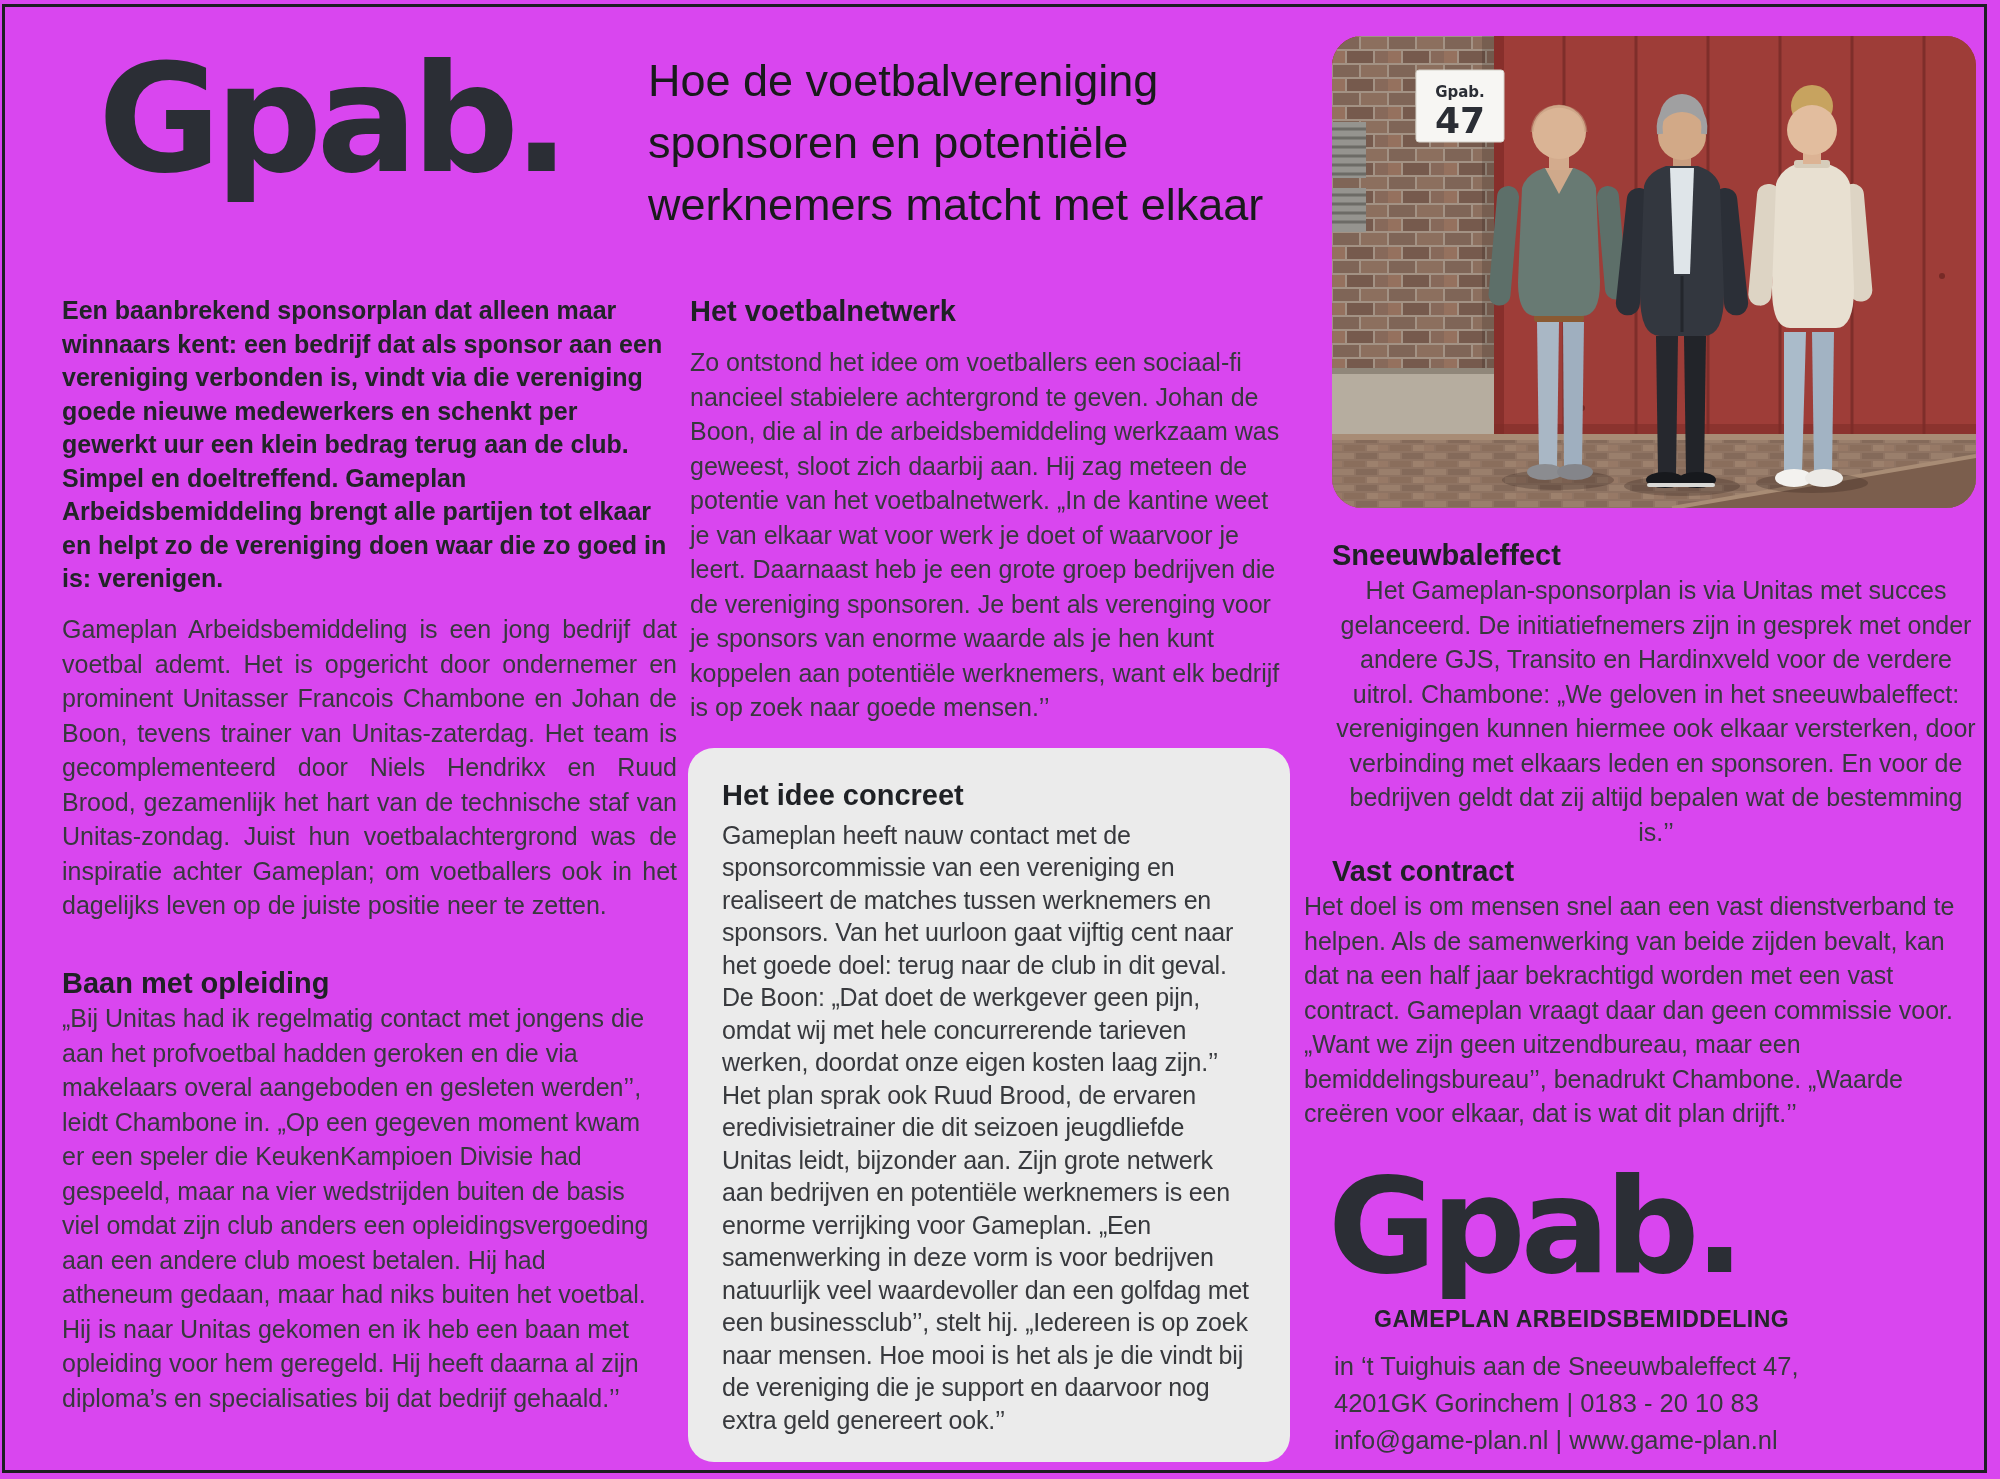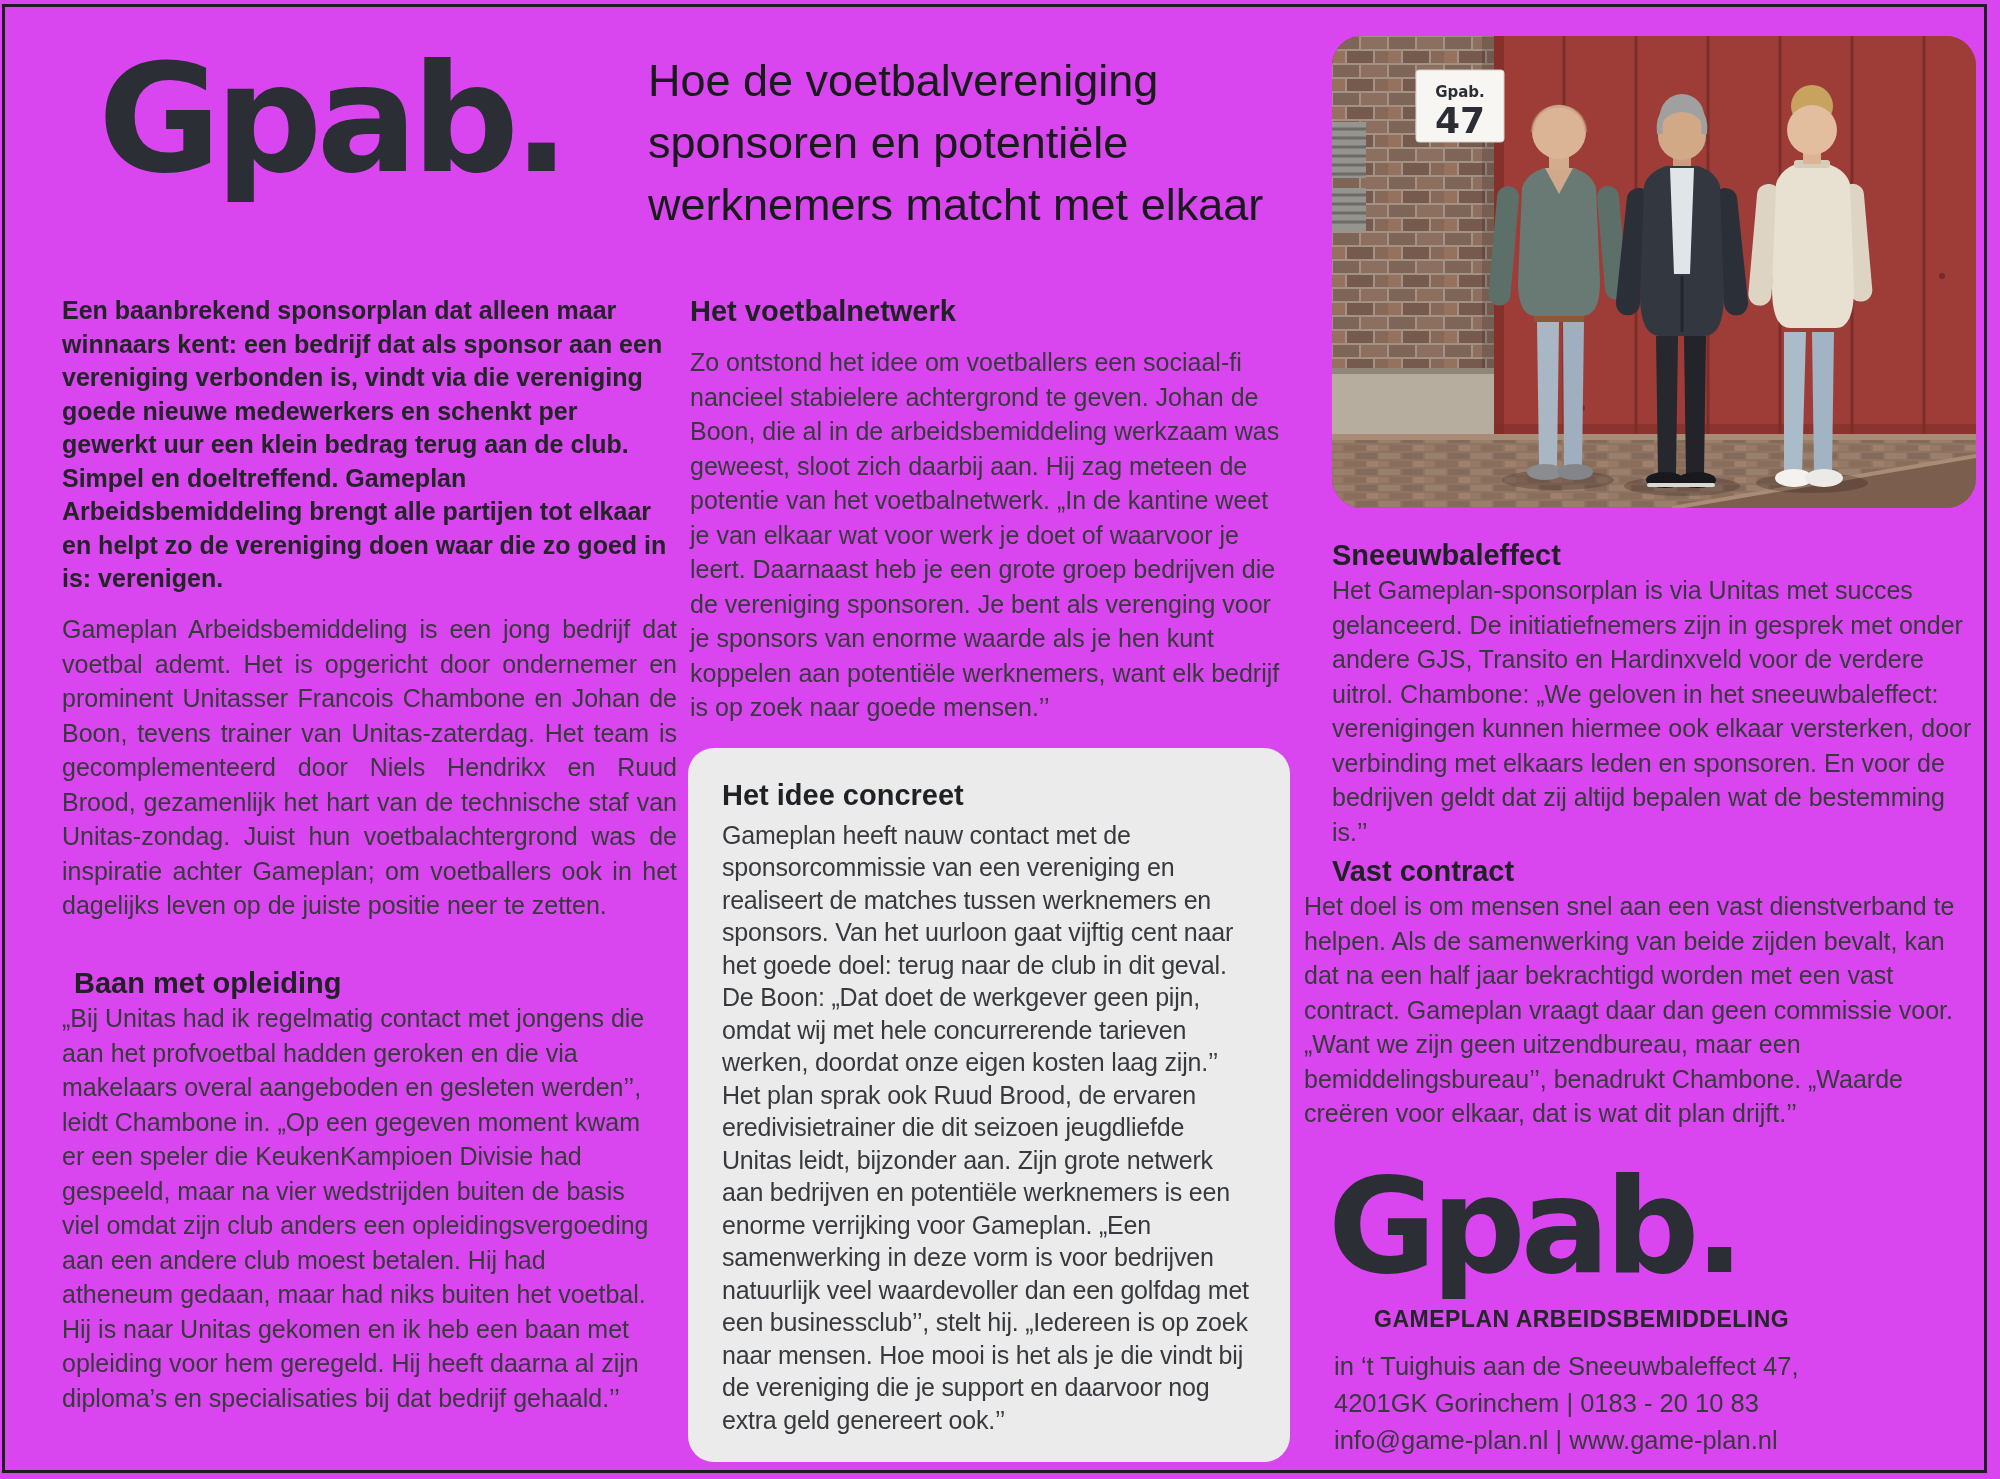--- a/index.html
+++ b/index.html
@@ -27,42 +27,42 @@
   .intro {
     left:62px; top:294px; width:606px;
     font-weight:700; font-size:25px; line-height:33.5px; color:#222428;
   }
   .justify { text-align:justify; }
   .sec {
     font-size:29px; font-weight:700; color:#1f2125; line-height:1.2;
   }
 
   .left-body   { left:62px;  top:612px;  width:615px; }
-  .left-h2     { left:62px;  top:966px;margin-left:12px; }
+  .left-h2     { left:62px;  top:966px; }
   .left-secbody{ left:62px;  top:1001px; width:592px; }
 
   .mid-h2      { left:690px; top:294px; }
   .mid-body    { left:690px; top:345px; width:600px; }
 
   .box {
     left:688px; top:748px; width:602px; min-height:694px;
     background:#ebebeb; border-radius:26px;
     padding:30px 34px 26px 34px; box-sizing:border-box;
   }
   .box .sec { margin-bottom:4px; }
   .box-body { font-size:25px; line-height:32.5px; white-space:pre-line; letter-spacing:-0.2px; }
 
   .photo {
     left:1332px; top:36px; width:644px; height:472px;
     border-radius:30px; overflow:hidden; background:#9e3d38;
   }
   .photo svg { display:block; }
 
   .r-h2-0   { left:1332px; top:538px; }
-  .r-body-0 { left:1332px; top:573px; width:648px; }
+  .r-body-0 { left:1332px; top:573px; width:648px;text-align:center; }
   .r-h2-1   { left:1332px; top:854px; }
   .r-body-1 { left:1304px; top:889px; width:652px; }
 
   .logo-footer {
     left:1328px; top:1160px;
     font-family:"DejaVu Sans", sans-serif; font-weight:700;
     font-size:132px; line-height:1; letter-spacing:-5px; color:#2b2e35;
   }
   .company {
     left:1374px; top:1306px;

